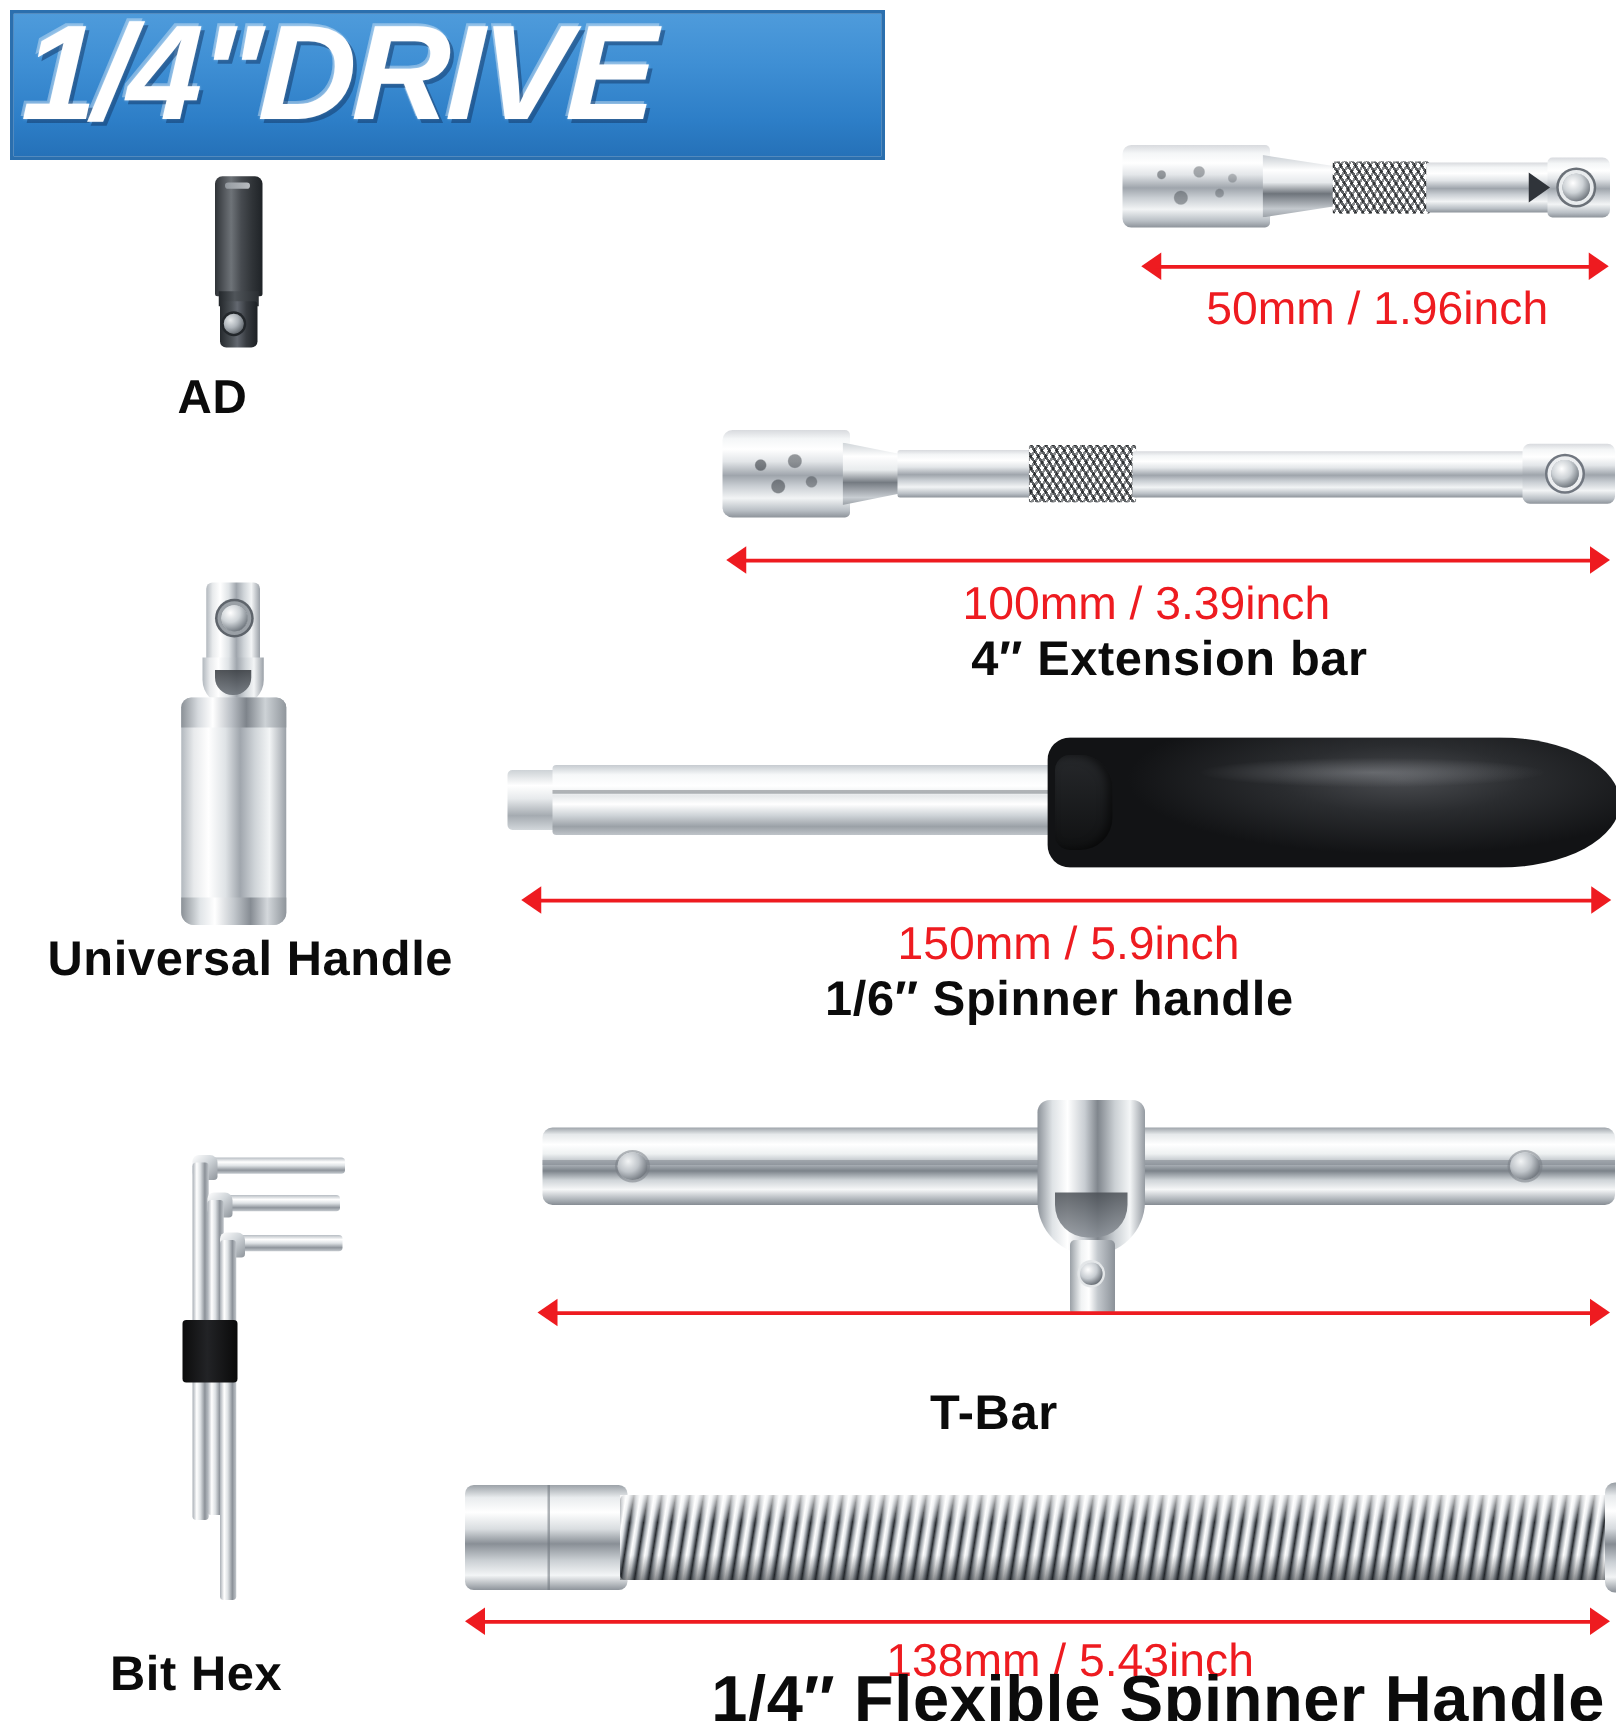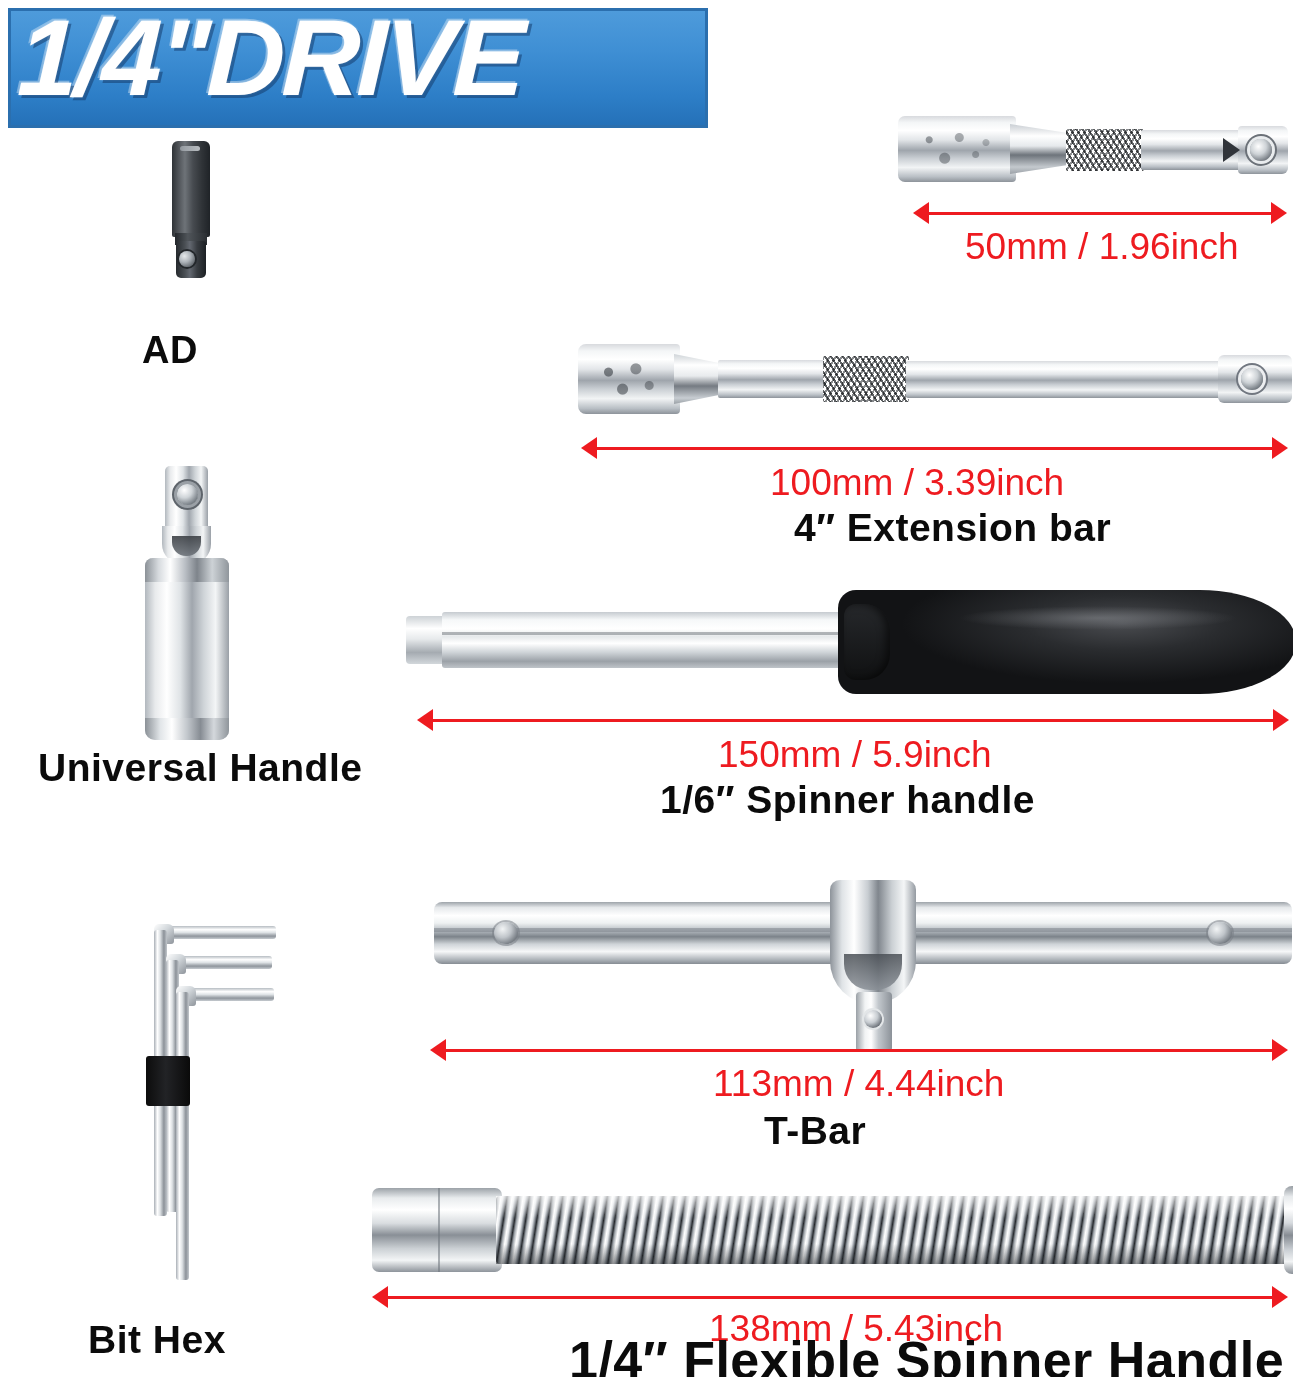--- a/index.html
+++ b/index.html
@@ -349,21 +349,21 @@
 
   <div class="banner"></div>
   <div class="banner-text">1/4"DRIVE</div>
 
   <div class="ad-wrap">
     <div class="ad-body"></div>
     <div class="ad-neck"></div>
     <div class="ad-drive"></div>
     <div class="ad-ball"></div>
   </div>
-  <div class="lbl-black" style="left:142px; top:297px; font-size:38px;margin-top:32px;">AD</div>
+  <div class="lbl-black" style="left:142px; top:297px; font-size:38px;">AD</div>
 
   <div class="ext2">
     <div class="socket chrome-h"></div>
     <div class="taper"></div>
     <div class="knurl"></div>
     <div class="shaft chrome-h"></div>
     <div class="tip chrome-h"></div>
     <div class="notch"></div>
     <div class="tipball"></div>
   </div>
@@ -382,21 +382,21 @@
     <div class="shaft2 chrome-h"></div>
     <div class="tip chrome-h"></div>
     <div class="tipball"></div>
   </div>
   <div class="dim" style="left:581px; top:437px; width:707px;">
     <div class="cap l"></div>
     <div class="line"></div>
     <div class="cap r"></div>
   </div>
   <div class="lbl-red" style="left:770px; top:462px; font-size:37px;">100mm / 3.39inch</div>
-  <div class="lbl-black" style="left:794px; top:506px; font-size:39px;">4″  Extension bar</div>
+  <div class="lbl-black" style="left:777px; top:506px; font-size:39px;">4″  Extension bar</div>
 
   <div class="uj-wrap">
     <div class="uj-top chrome-v"></div>
     <div class="uj-ball"></div>
     <div class="uj-knuckle chrome-v"></div>
     <div class="uj-barrel chrome-v"></div>
     <div class="uj-barrel-top"></div>
     <div class="uj-barrel-foot"></div>
   </div>
   <div class="lbl-black" style="left:38px; top:746px; font-size:39px;">Universal Handle</div>
@@ -440,22 +440,21 @@
     <div class="stopR"></div>
     <div class="collar"></div>
     <div class="drive"></div>
     <div class="drivedot"></div>
   </div>
   <div class="dim" style="left:430px; top:1039px; width:858px;">
     <div class="cap l"></div>
     <div class="line"></div>
     <div class="cap r"></div>
   </div>
-  <div class="lbl-red" style="left:713px; top:1063px; font-size:37px;">113mm / 4.44inch</div>
-  <div class="lbl-black" style="left:764px; top:1109px; font-size:39px;">T-Bar</div>
+  <div class="lbl-black" style="left:744px; top:1109px; font-size:39px;">T-Bar</div>
 
   <div class="flex">
     <div class="capL"></div>
     <div class="coil"></div>
     <div class="capR"></div>
 
   </div>
   <div class="dim" style="left:372px; top:1286px; width:916px;">
     <div class="cap l"></div>
     <div class="line"></div>

